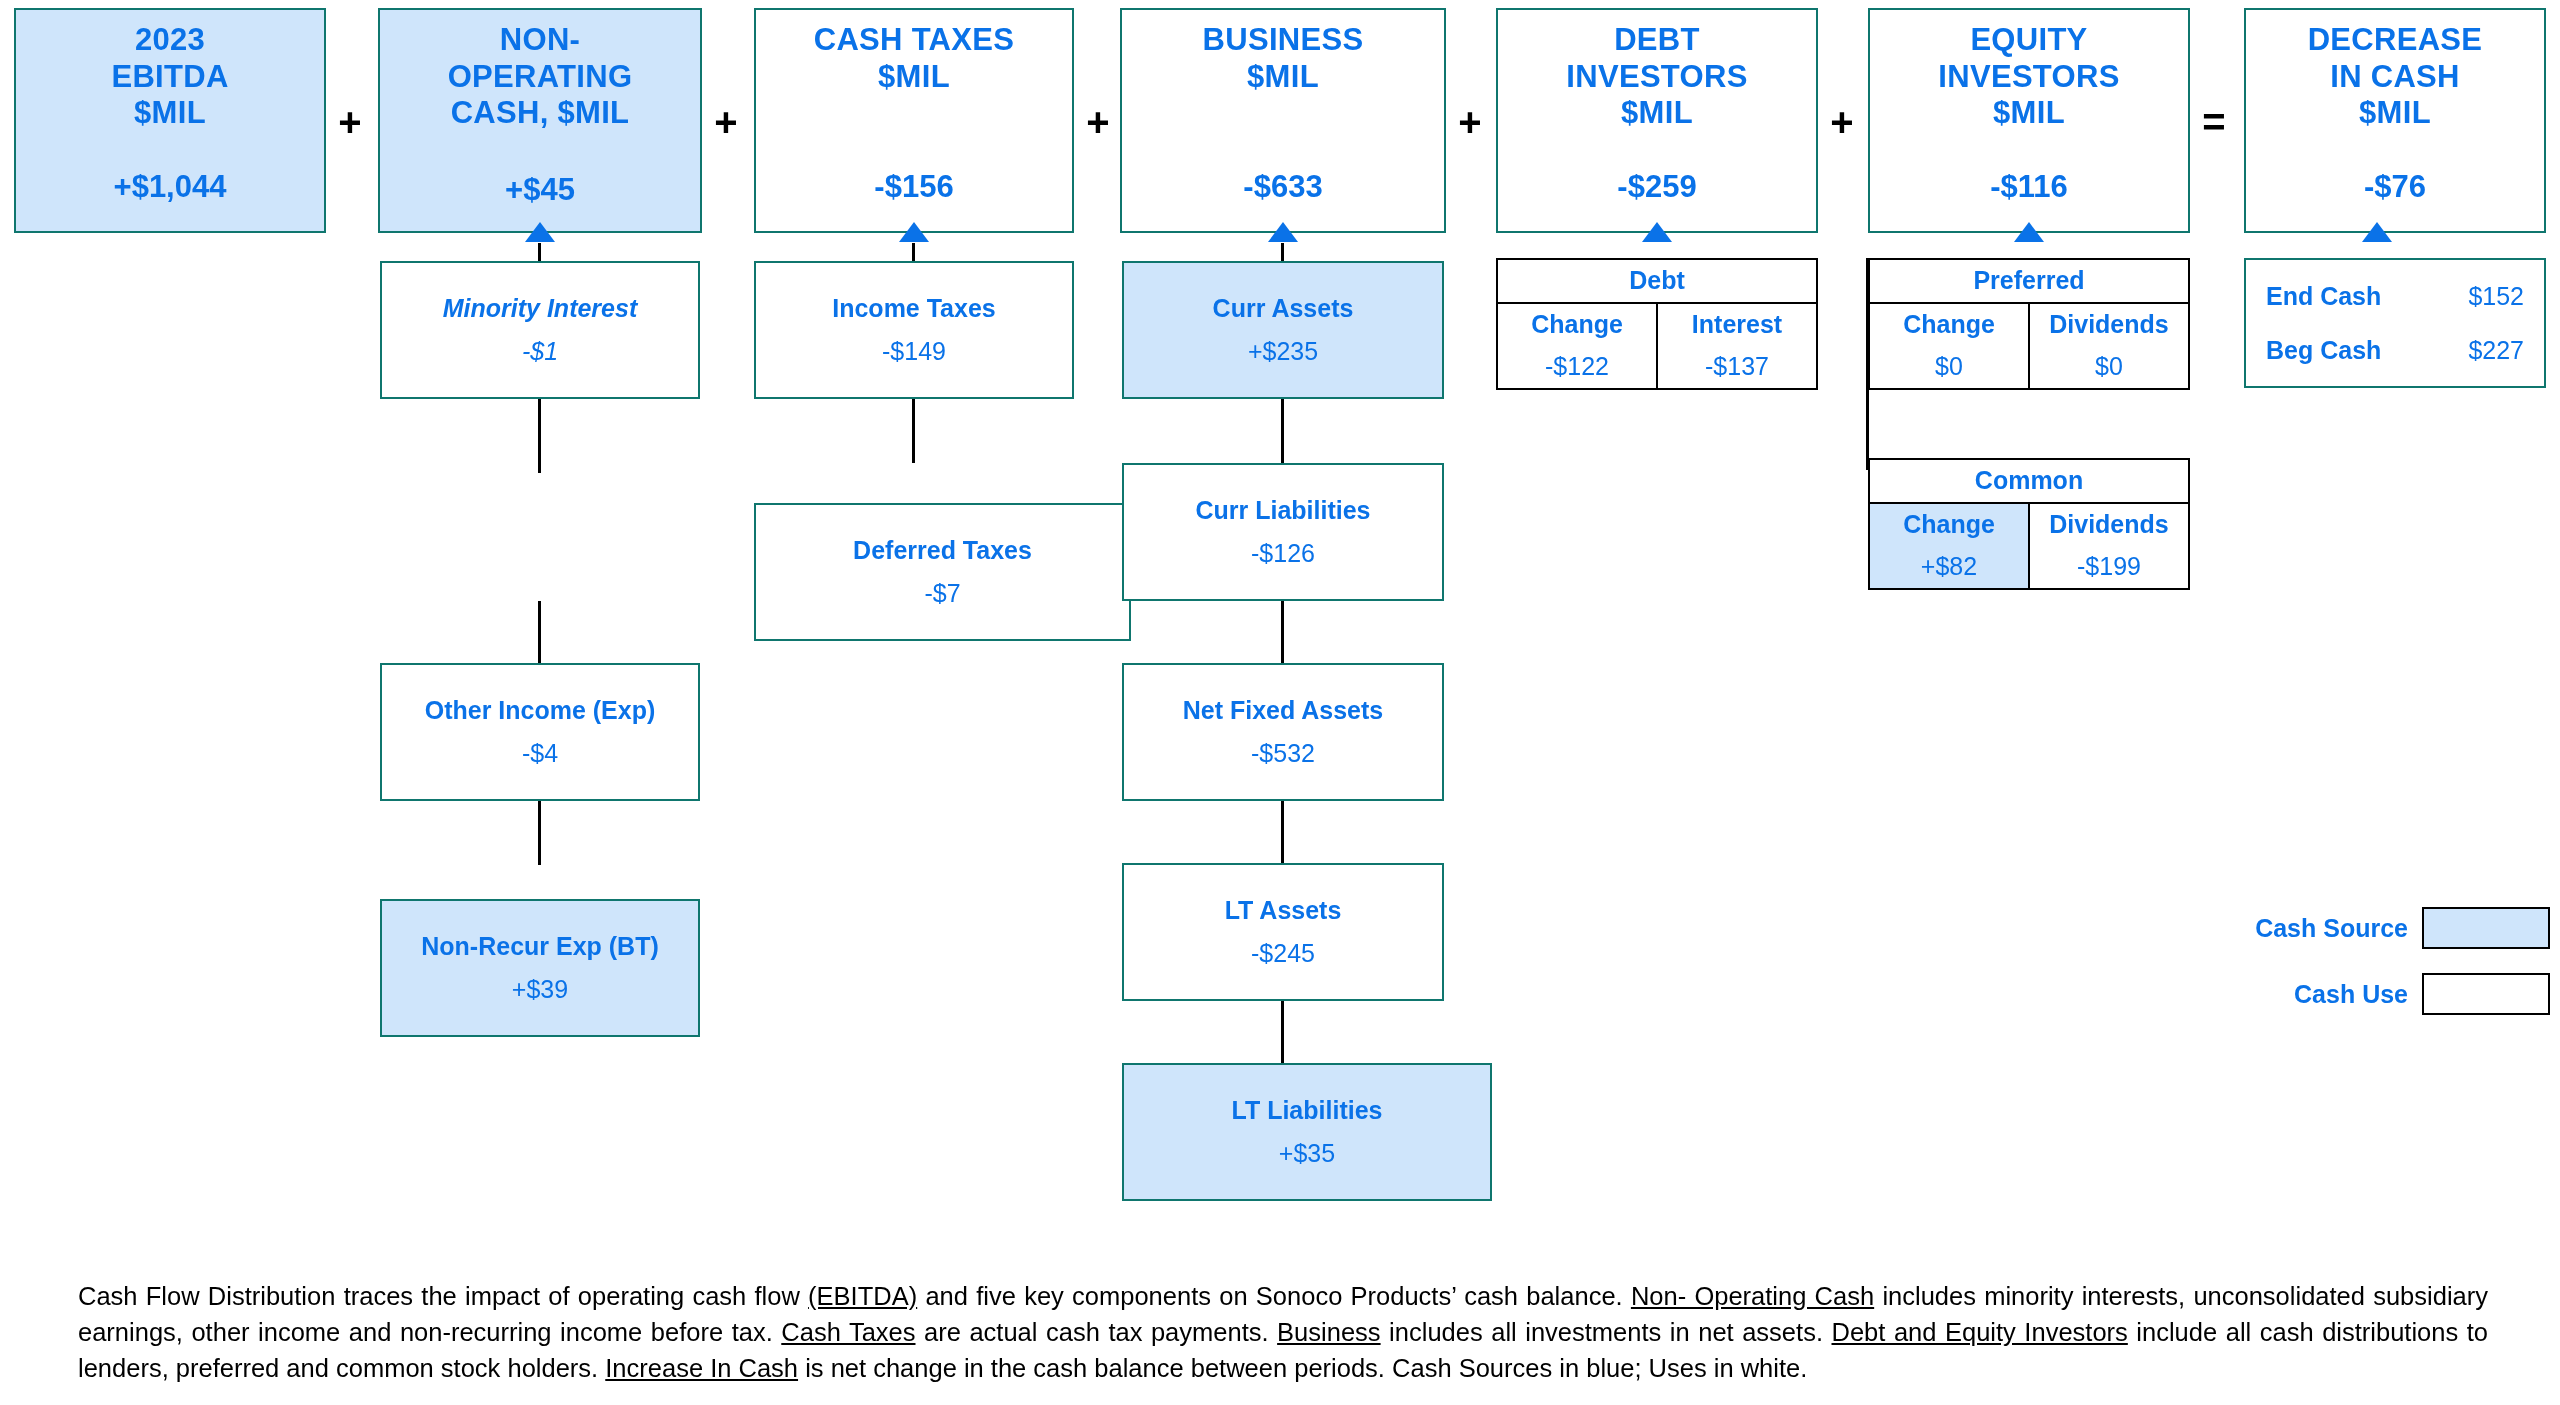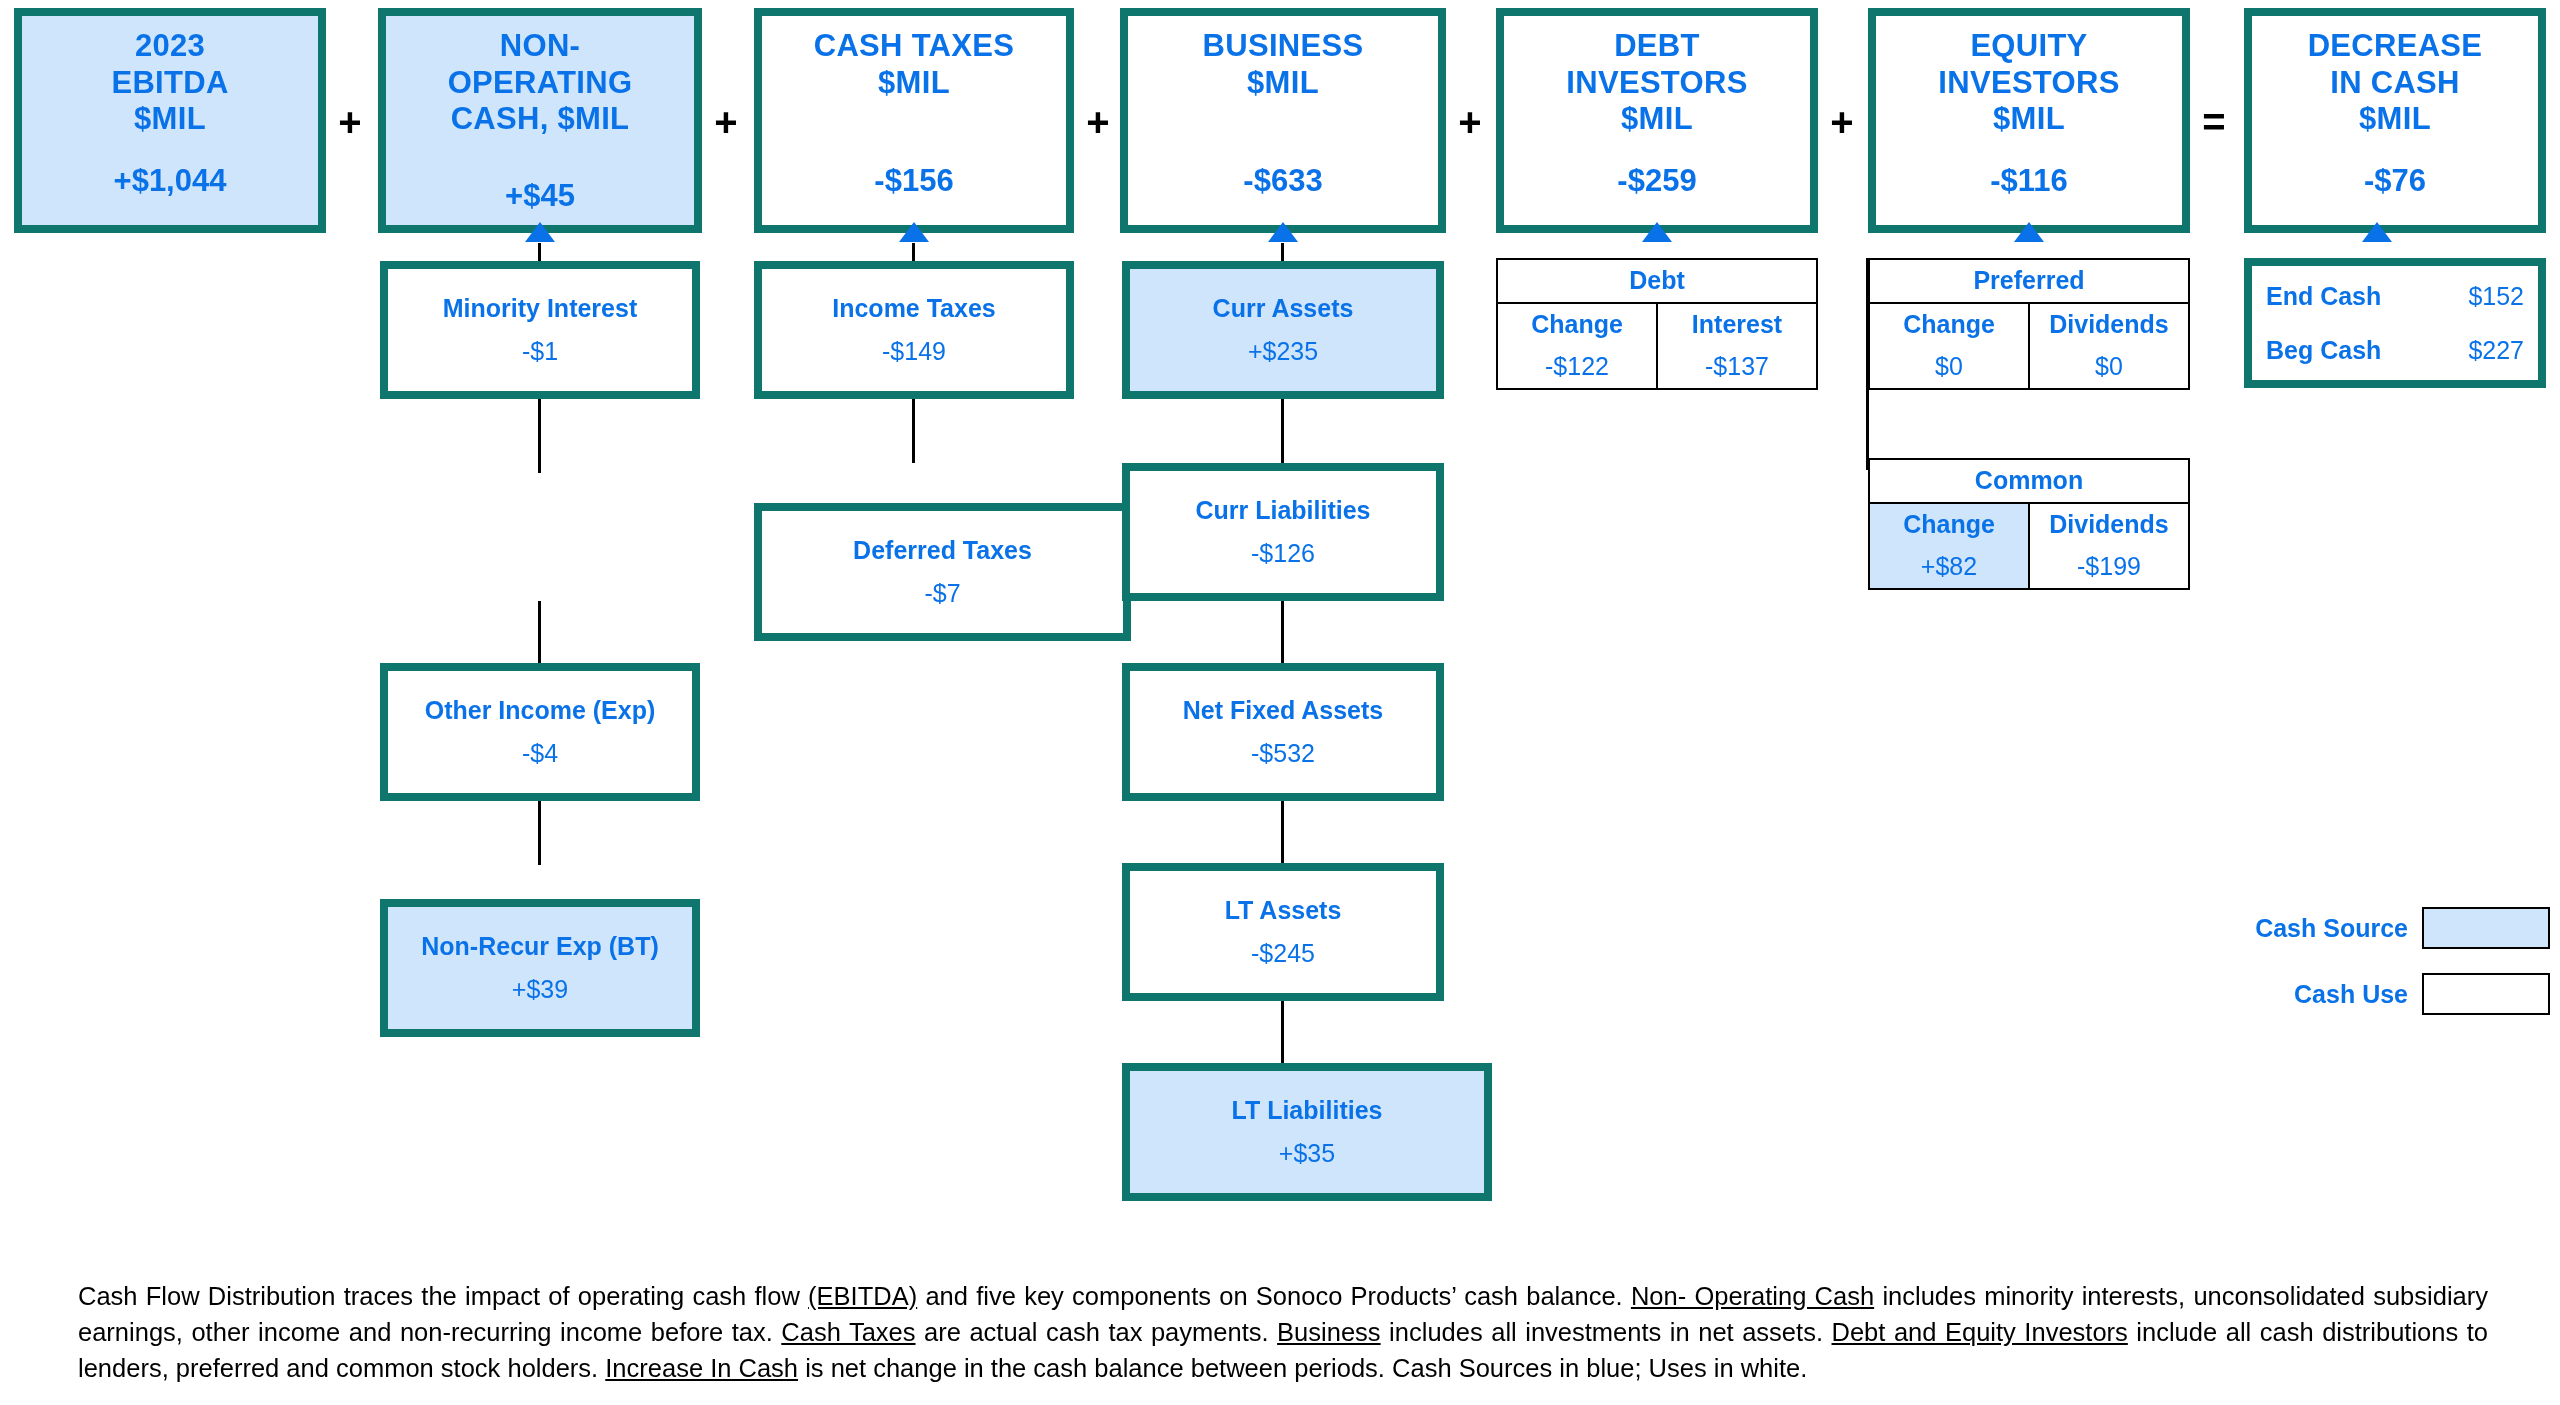--- a/index.html
+++ b/index.html
@@ -15,21 +15,21 @@
     -webkit-font-smoothing: antialiased;
   }
   .canvas {
     position: relative;
     width: 2560px;
     height: 1405px;
   }
   .box {
     position: absolute;
     box-sizing: border-box;
-    border: 8px solid #0f766e;
+    border: 2px solid #0f766e;
     background: #ffffff;
     display: flex;
     flex-direction: column;
     align-items: center;
     justify-content: center;
   }
   .box.blue { background: #cfe5fb; }
   .hdr {
     color: #0a72e8;
     font-weight: bold;
@@ -232,21 +232,21 @@
   </div>
 
   <div class="arrow" style="left:525px; top:222px;"></div>
   <div class="arrow" style="left:899px; top:222px;"></div>
   <div class="arrow" style="left:1268px; top:222px;"></div>
   <div class="arrow" style="left:1642px; top:222px;"></div>
   <div class="arrow" style="left:2014px; top:222px;"></div>
   <div class="arrow" style="left:2362px; top:222px;"></div>
 
   <div class="vline" style="left:538px; top:243px; height:18px;"></div>
-  <div class="box item" style="left:380px; top:261px; width:320px;">
+  <div class="box item" style="left:380px; top:261px; width:320px;font-style:italic;">
     <div class="hdr">Minority Interest</div>
     <div class="val">-$1</div>
   </div>
   <div class="vline" style="left:538px; top:399px; height:74px;"></div>
   <div class="vline" style="left:538px; top:601px; height:64px;"></div>
   <div class="box item" style="left:380px; top:663px; width:320px;">
     <div class="hdr">Other Income (Exp)</div>
     <div class="val">-$4</div>
   </div>
   <div class="vline" style="left:538px; top:801px; height:64px;"></div>

